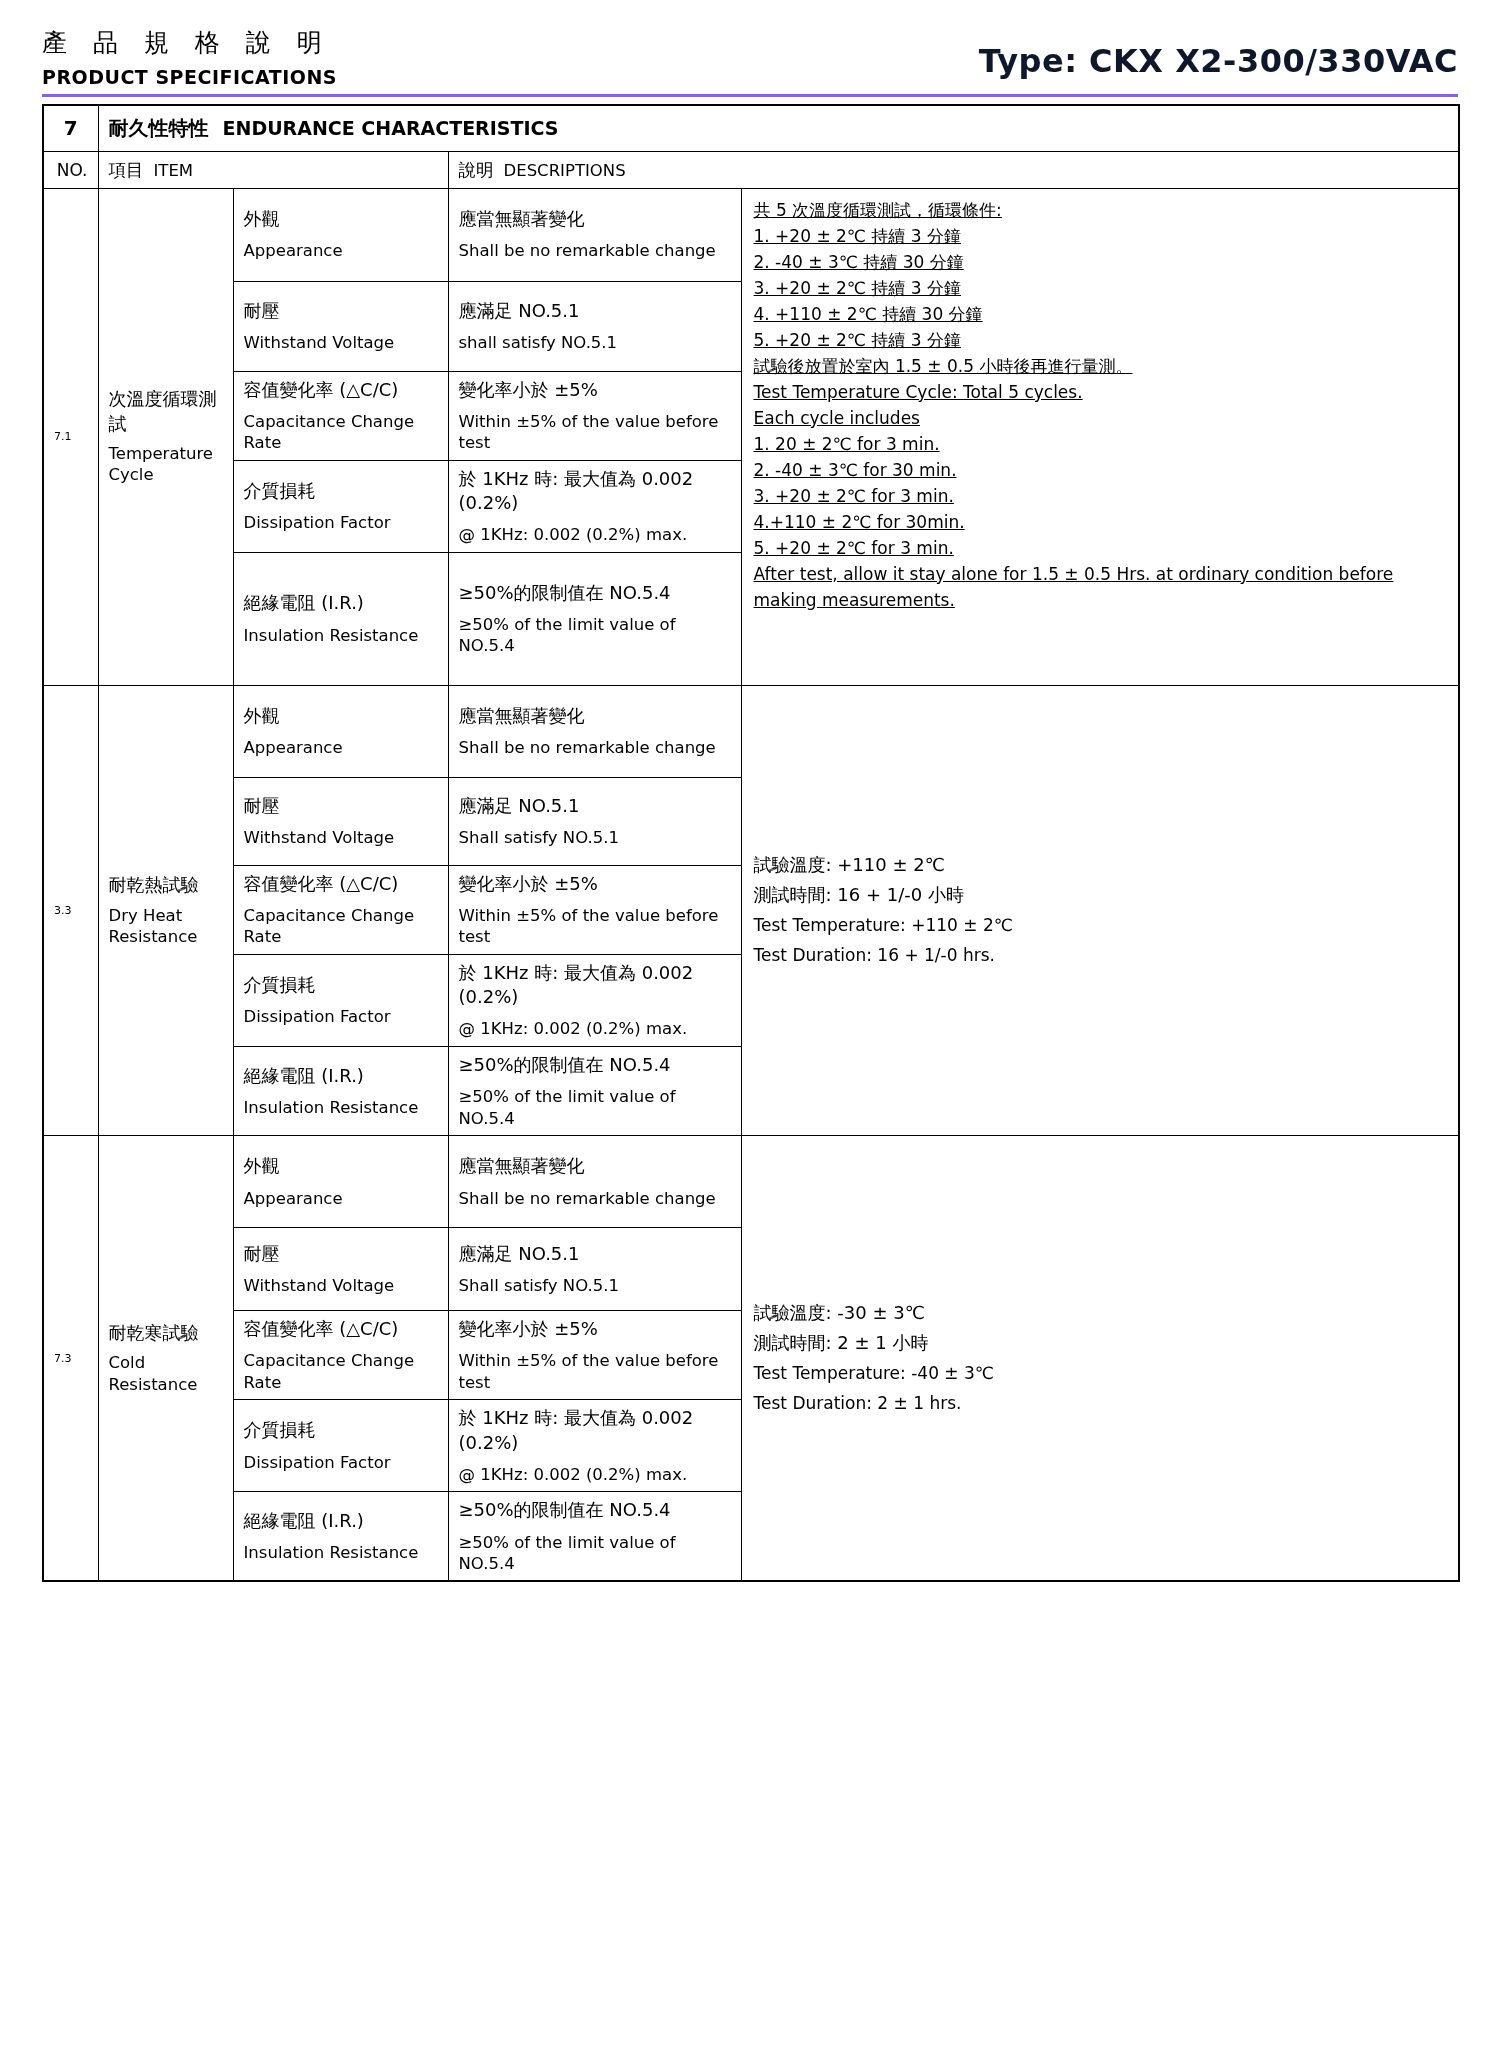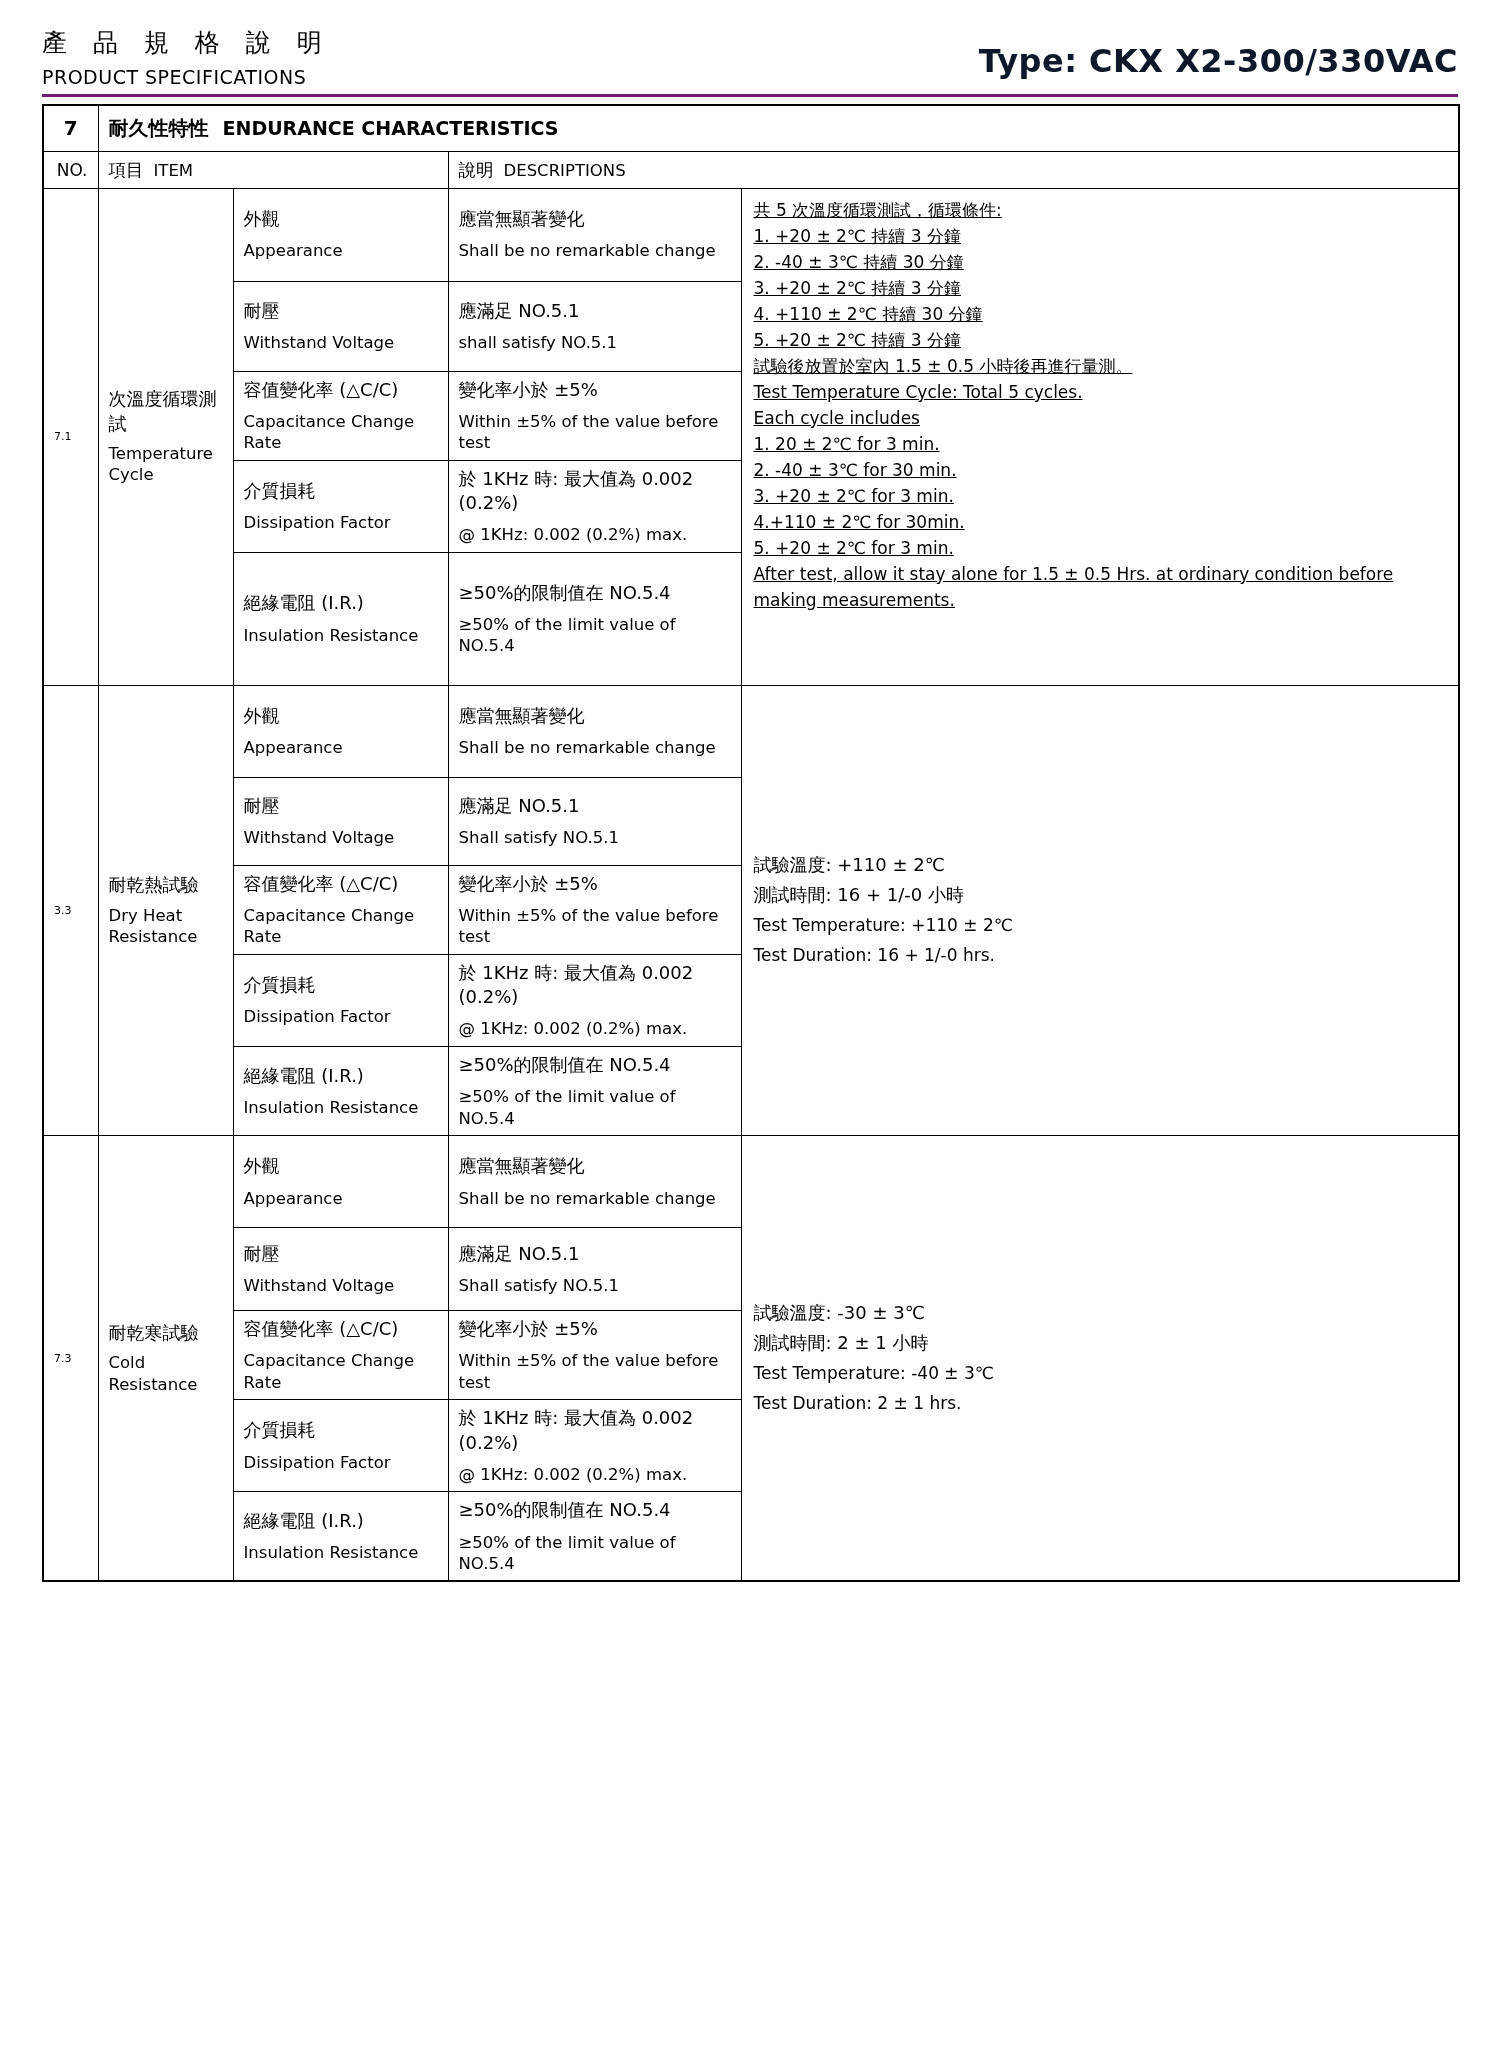--- a/index.html
+++ b/index.html
@@ -8,24 +8,24 @@
     width:1500px; height:2045px;
     font-family:"DejaVu Sans","Liberation Sans",sans-serif;
     color:#000;
     position:relative;
   }
   .page { padding:26px 42px 0 42px; }
 
   
   .header {
     display:flex; justify-content:space-between; align-items:flex-end;
-    border-bottom:3px solid #701a75; padding-bottom:6px;
+    border-bottom:3px solid #8b5cf6; padding-bottom:6px;
   }
   .title-zh { font-size:25px; letter-spacing:9px; font-weight:400; }
-  .title-en { font-size:19px; font-weight:normal; margin-top:7px; letter-spacing:0.5px; }
+  .title-en { font-size:19px; font-weight:bold; margin-top:7px; letter-spacing:0.5px; }
   .type-label { font-size:32px; font-weight:bold; padding-bottom:8px; letter-spacing:0.5px; }
 
   
   table {
     border-collapse:collapse; table-layout:fixed;
     width:1416px; margin-top:7px;
     border:2px solid #000;
   }
   td { border:1.5px solid #000; vertical-align:middle; padding:6px 10px; font-size:17px; }
 

